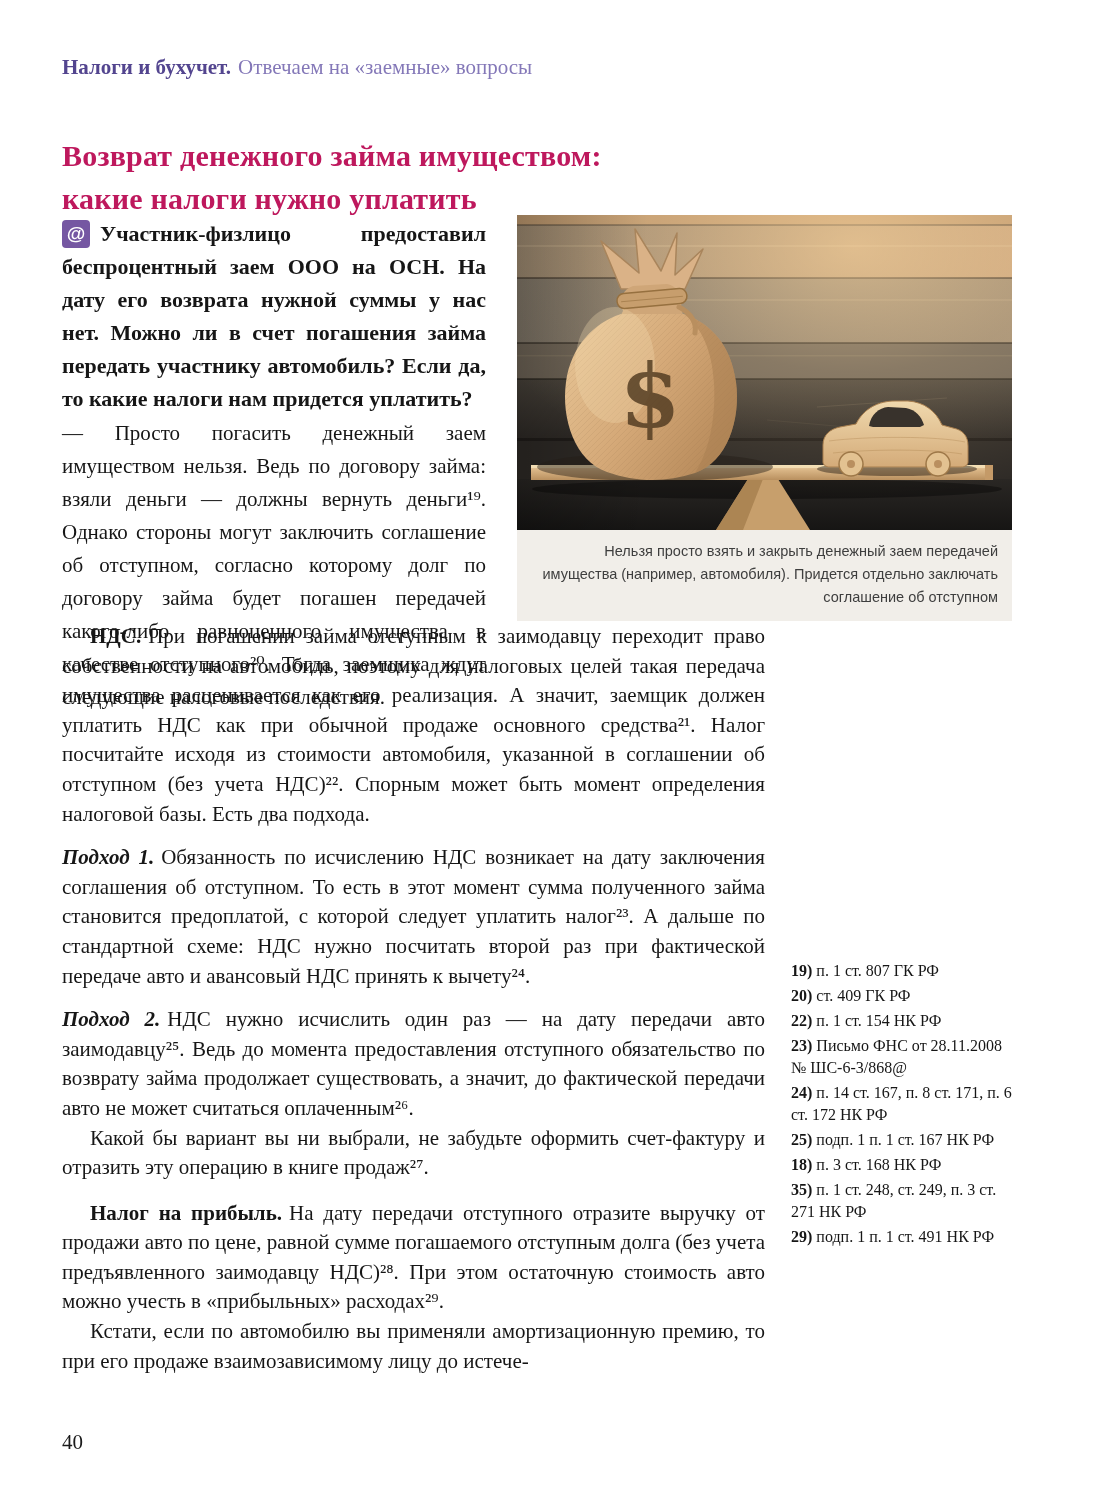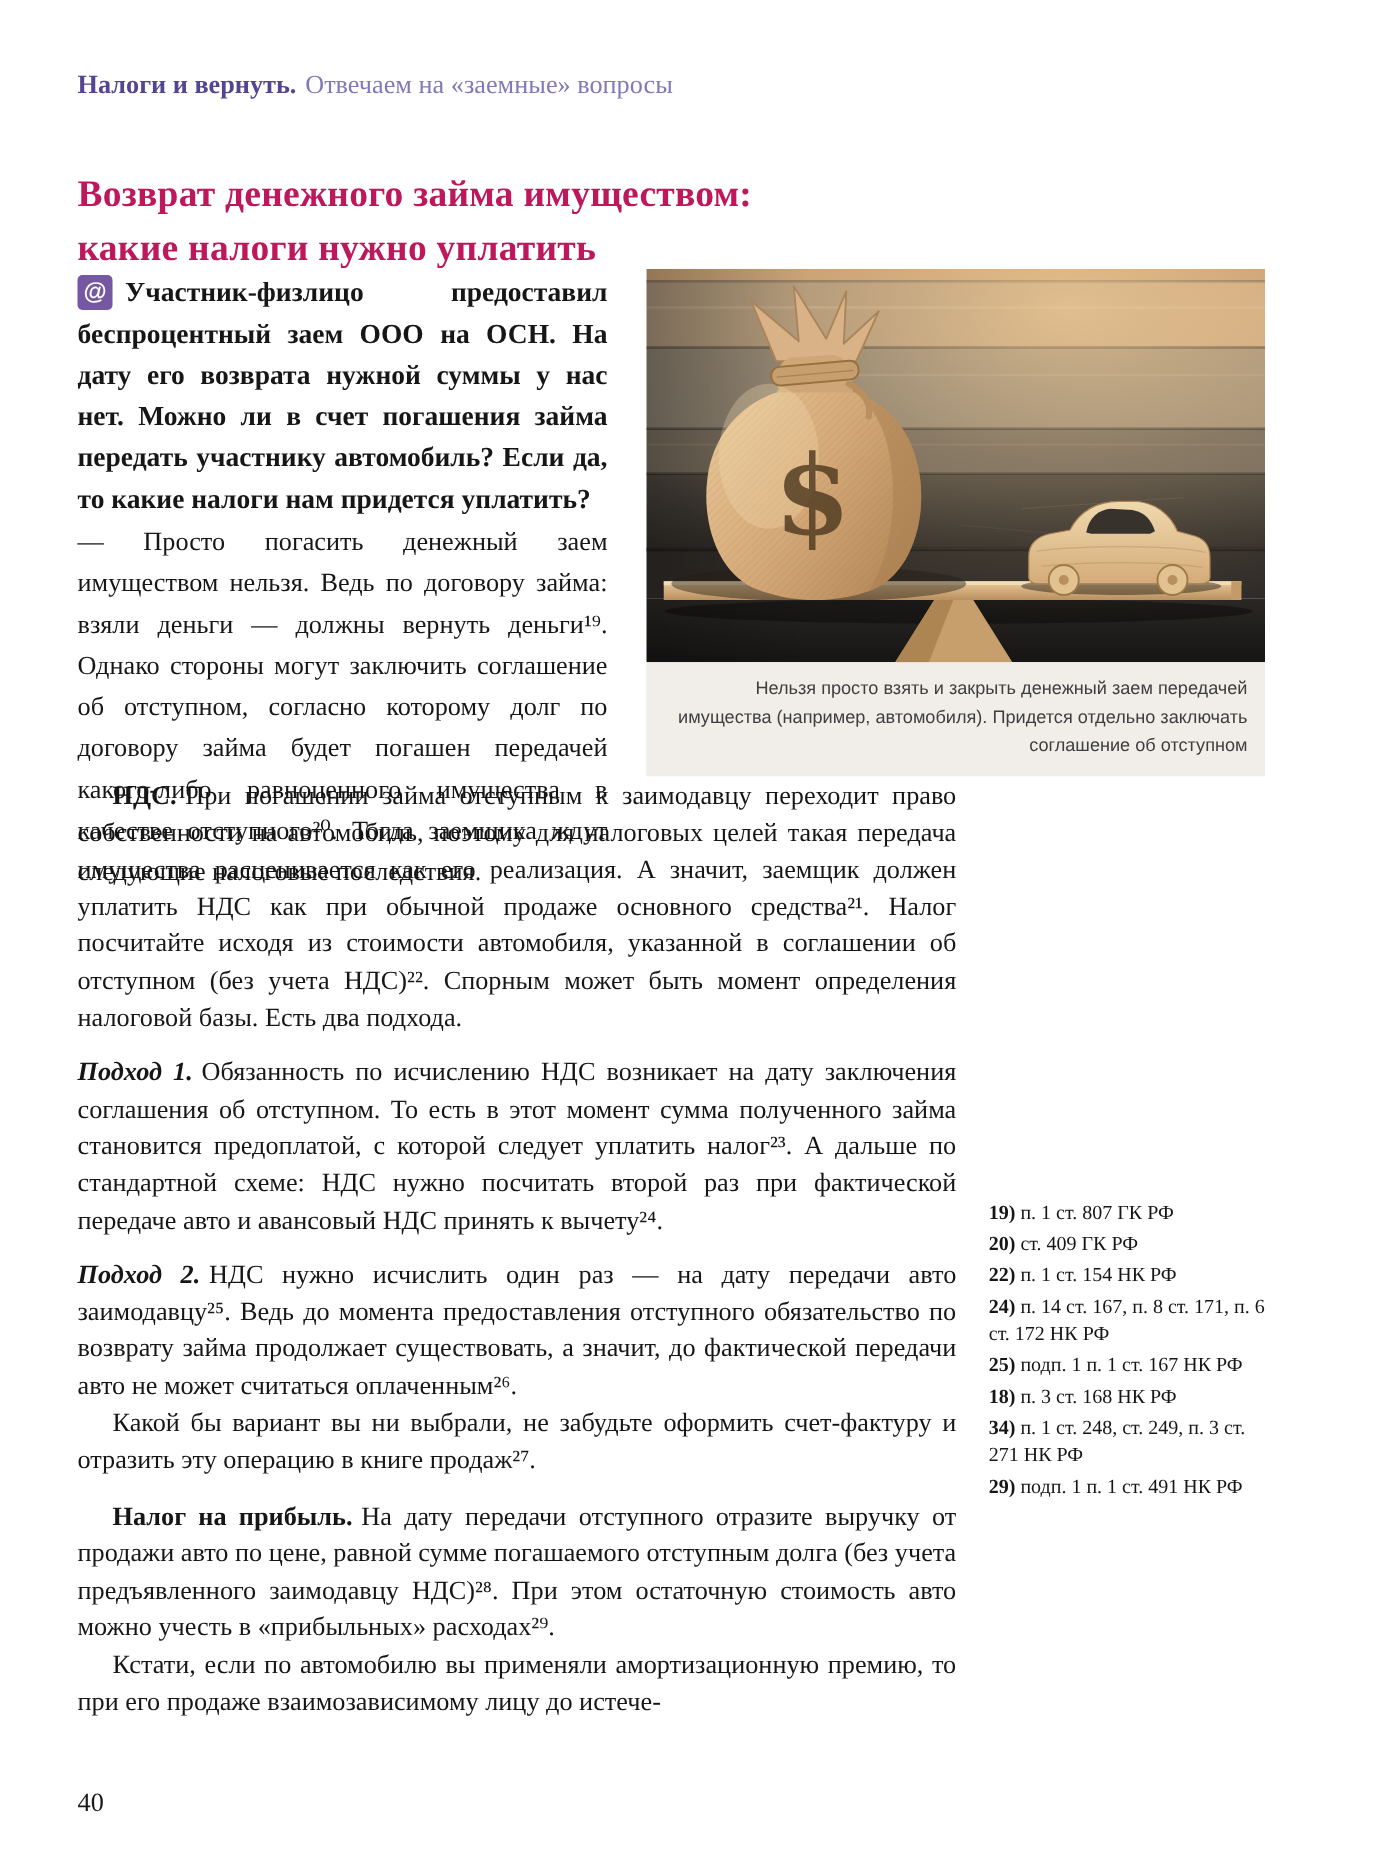--- a/index.html
+++ b/index.html
@@ -76,21 +76,21 @@
     position: absolute; left: 62px; top: 1430px;
     font-size: 21px; color: #1a1a1a;
   }
 </style>
 </head>
 <body>
 
 <div class="page">
 
   <div class="kicker">
-    <span class="kicker-bold">Налоги и вернуть.</span><span class="kicker-rest">Отвечаем на «заемные» вопросы</span>
+    <span class="kicker-bold">Налоги и бухучет.</span><span class="kicker-rest">Отвечаем на «заемные» вопросы</span>
   </div>
 
   <h1 class="title">
     <span>Возврат денежного займа имуществом:</span><br>
     <span>какие налоги нужно уплатить</span>
   </h1>
 
   <div class="question-col">
     <p class="question">
       <span class="at-badge">@</span>
@@ -232,22 +232,23 @@
     </p>
     <p class="ind">
       <span>Кстати, если по автомобилю вы применяли амортизационную премию, то при его продаже взаимозависимому лицу до истече-</span>
     </p>
   </section>
 
   <aside class="footnotes">
     <div class="fn"><b class="fn-num">19)</b><span>п. 1 ст. 807 ГК РФ</span></div>
     <div class="fn"><b class="fn-num">20)</b><span>ст. 409 ГК РФ</span></div>
     <div class="fn"><b class="fn-num">22)</b><span>п. 1 ст. 154 НК РФ</span></div>
+    <div class="fn"><b class="fn-num">23)</b><span>Письмо ФНС от 28.11.2008 № ШС-6-3/868@</span></div>
     <div class="fn"><b class="fn-num">24)</b><span>п. 14 ст. 167, п. 8 ст. 171, п. 6 ст. 172 НК РФ</span></div>
     <div class="fn"><b class="fn-num">25)</b><span>подп. 1 п. 1 ст. 167 НК РФ</span></div>
     <div class="fn"><b class="fn-num">18)</b><span>п. 3 ст. 168 НК РФ</span></div>
-    <div class="fn"><b class="fn-num">34)</b><span>п. 1 ст. 248, ст. 249, п. 3 ст. 271 НК РФ</span></div>
+    <div class="fn"><b class="fn-num">35)</b><span>п. 1 ст. 248, ст. 249, п. 3 ст. 271 НК РФ</span></div>
     <div class="fn"><b class="fn-num">29)</b><span>подп. 1 п. 1 ст. 491 НК РФ</span></div>
   </aside>
 
   <div class="pagenum">40</div>
 
 </div>
 
 </body></html>

